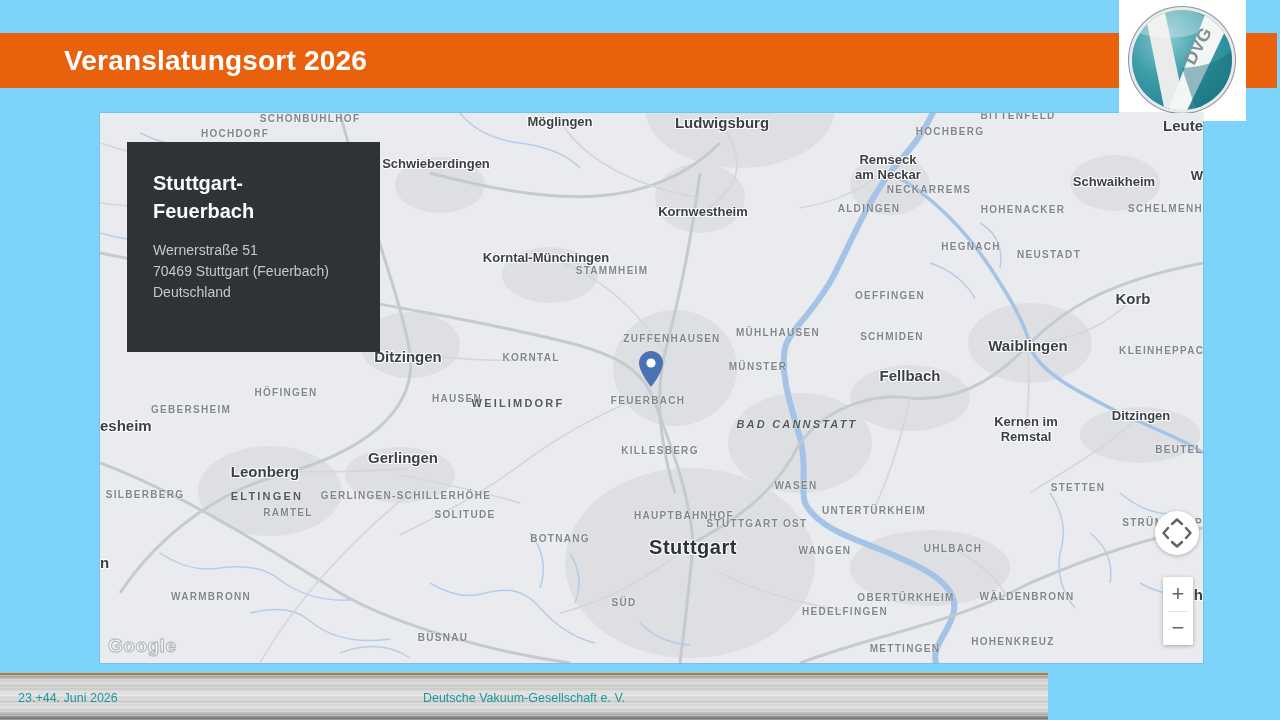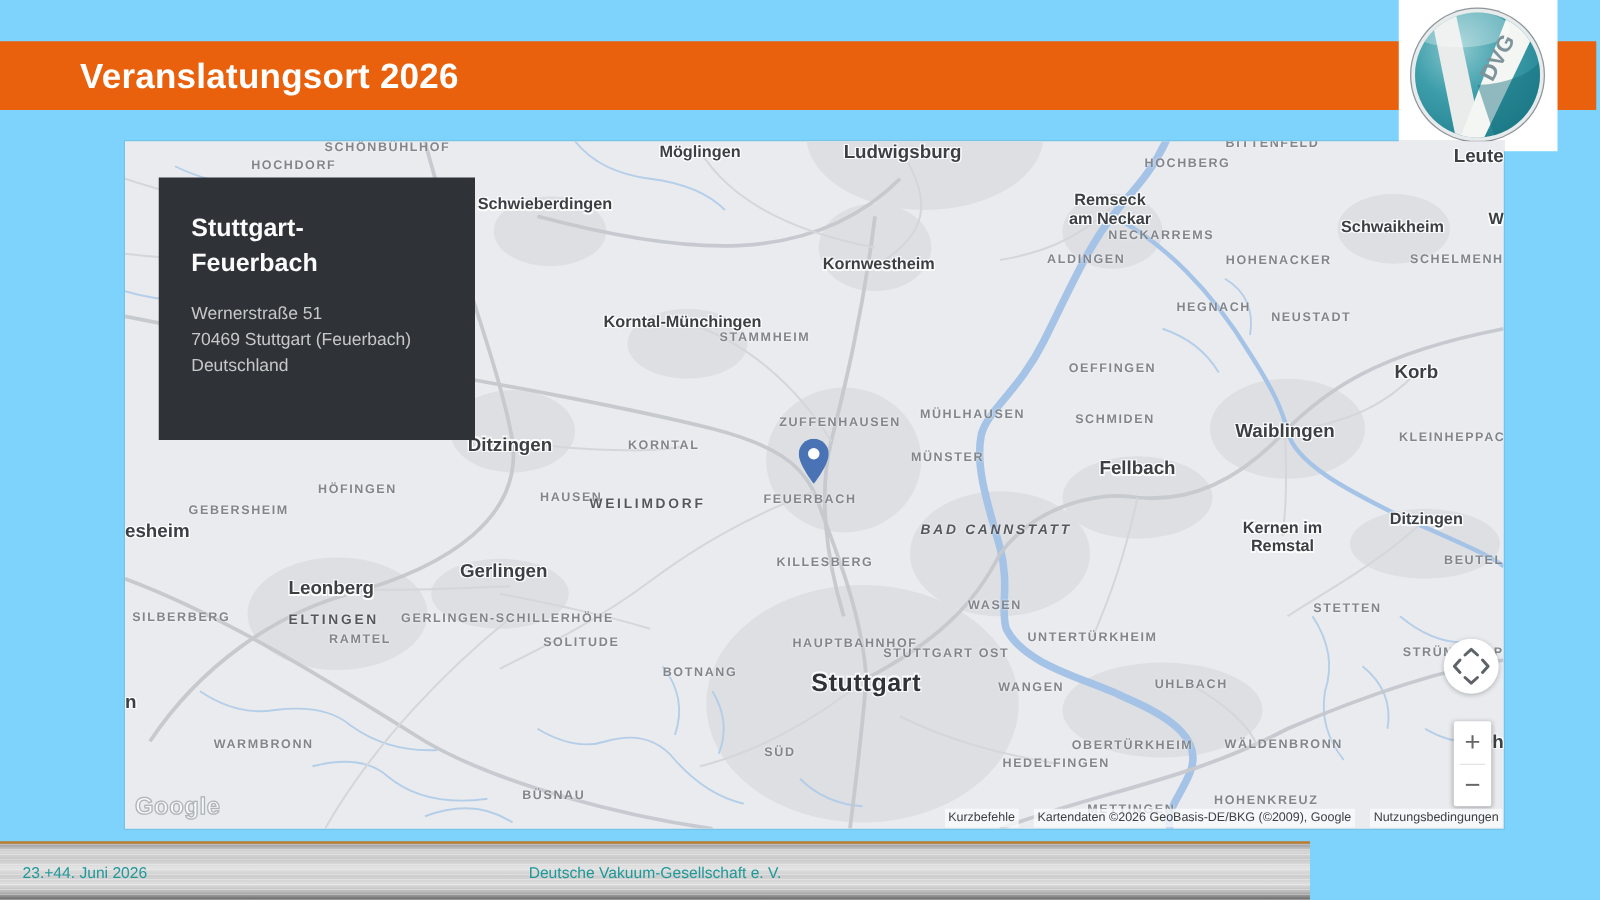--- a/index.html
+++ b/index.html
@@ -271,25 +271,20 @@
       </svg>
     </div>
 
     <div class="zoom-ctrl">
       <div class="zoom-btn">+</div>
       <div class="zoom-divider"></div>
       <div class="zoom-btn">−</div>
     </div>
 
     <div class="watermark">Google</div>
-    <div class="attrib">
-      <span>Kurzbefehle</span>
-      <span>Kartendaten ©2026 GeoBasis-DE/BKG (©2009), Google</span>
-      <span>Nutzungsbedingungen</span>
-    </div>
   </div>
 
   <div class="footer">
     <div class="footer-date">23.+44. Juni 2026</div>
     <div class="footer-org">Deutsche Vakuum-Gesellschaft e. V.</div>
   </div>
 
 </div>
 
 </body></html>

